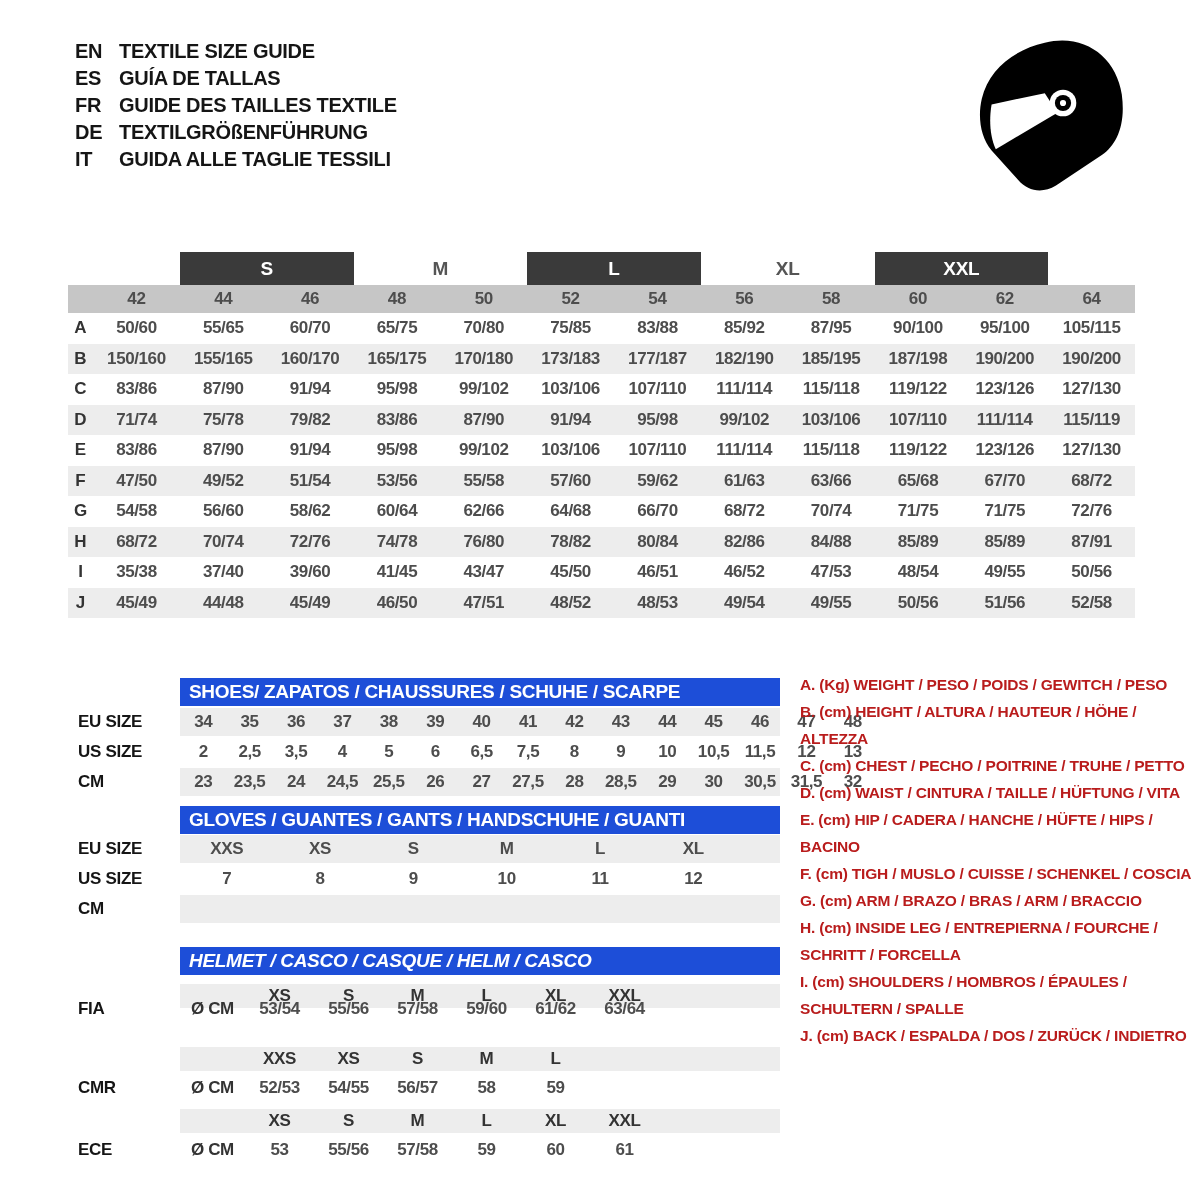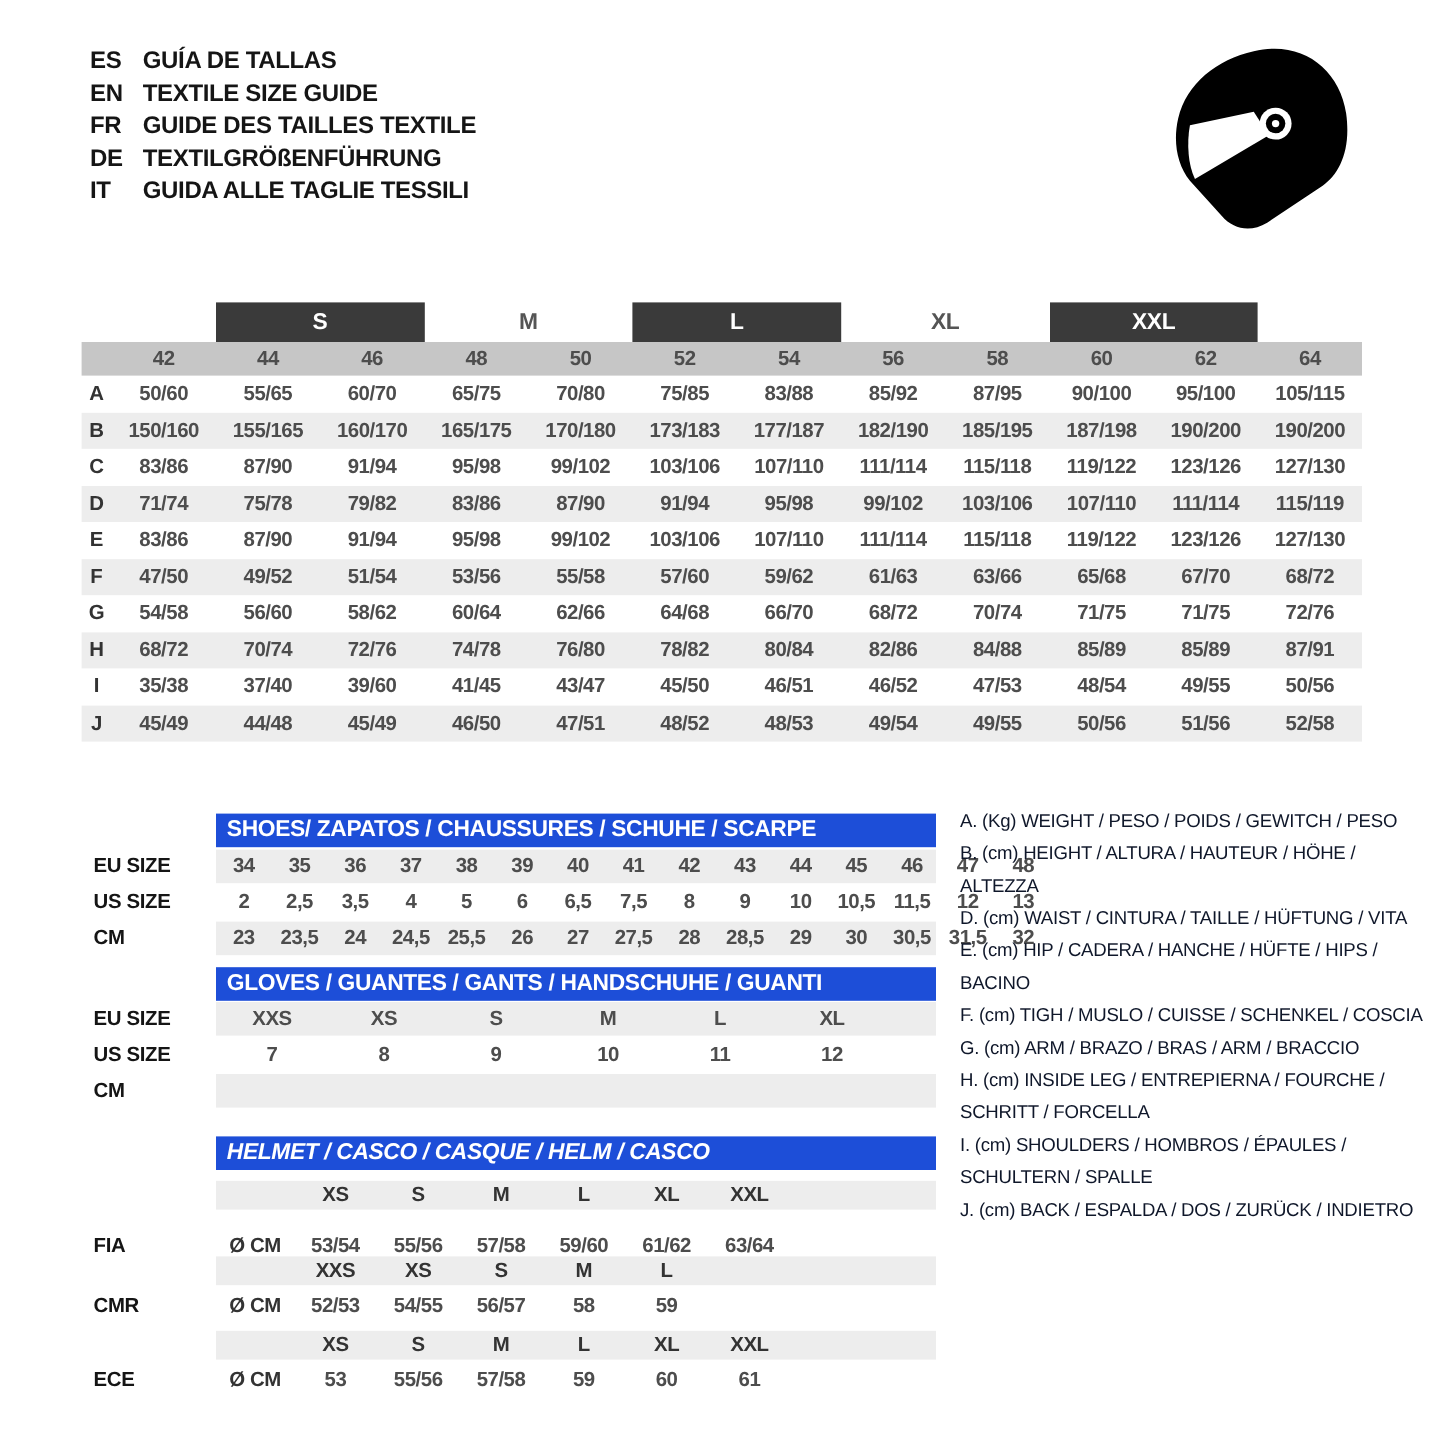--- a/index.html
+++ b/index.html
@@ -49,35 +49,35 @@
   .row-grid{position:absolute;left:112px;top:0;height:100%;display:grid;}
   .sub-cell{display:flex;align-items:center;justify-content:center;
     font-size:17px;font-weight:700;letter-spacing:-0.4px;color:#4d4d4d;white-space:nowrap;}
   .sub-cell.dark{color:#333;}
   .grid-shoes{width:696px;grid-template-columns:repeat(15,1fr);}
   .grid-gloves{width:560px;grid-template-columns:repeat(6,1fr);}
   .grid-helmet{width:479px;grid-template-columns:65px repeat(6,69px);}
 
   
   .legend{position:absolute;left:800px;top:671px;width:398px;}
-  .legend-item{font-size:15.5px;font-weight:400;letter-spacing:-0.2px;line-height:27px;color:#0f172a;}
+  .legend-item{font-size:15.5px;font-weight:700;letter-spacing:-0.2px;line-height:27px;color:#b91c1c;}
 </style>
 </head>
 <body>
 
 <div id="stage">
 
   <div class="lang-list">
       <div class="lang-row">
+        <div class="lang-code" style="display: inline-block;">EN</div>
+        <div class="lang-label">TEXTILE SIZE GUIDE</div>
+      </div>
+      <div class="lang-row">
         <div class="lang-code" style="display: inline-block;">ES</div>
         <div class="lang-label">GUÍA DE TALLAS</div>
-      </div>
-      <div class="lang-row">
-        <div class="lang-code" style="display: inline-block;">EN</div>
-        <div class="lang-label">TEXTILE SIZE GUIDE</div>
       </div>
       <div class="lang-row">
         <div class="lang-code" style="display: inline-block;">FR</div>
         <div class="lang-label">GUIDE DES TAILLES TEXTILE</div>
       </div>
       <div class="lang-row">
         <div class="lang-code" style="display: inline-block;">DE</div>
         <div class="lang-label">TEXTILGRÖßENFÜHRUNG</div>
       </div>
       <div class="lang-row">
@@ -381,21 +381,21 @@
           <div class="row-grid grid-helmet">
             <div class="sub-cell"></div>
             <div class="sub-cell dark">XS</div>
             <div class="sub-cell dark">S</div>
             <div class="sub-cell dark">M</div>
             <div class="sub-cell dark">L</div>
             <div class="sub-cell dark">XL</div>
             <div class="sub-cell dark">XXL</div>
           </div>
         </div>
-        <div class="sub-row" style="top: 75px; height: 31px;">
+        <div class="sub-row" style="top: 46px; height: 31px;">
           <div class="row-label">FIA</div>
           <div class="row-grid grid-helmet">
             <div class="sub-cell dark">Ø CM</div>
             <div class="sub-cell">53/54</div>
             <div class="sub-cell">55/56</div>
             <div class="sub-cell">57/58</div>
             <div class="sub-cell">59/60</div>
             <div class="sub-cell">61/62</div>
             <div class="sub-cell">63/64</div>
           </div>
@@ -445,20 +445,21 @@
             <div class="sub-cell">60</div>
             <div class="sub-cell">61</div>
           </div>
         </div>
       </div>
   </div>
 
   <div class="legend">
       <div class="legend-item">A. (Kg) WEIGHT / PESO / POIDS / GEWITCH / PESO</div>
       <div class="legend-item">B. (cm) HEIGHT / ALTURA / HAUTEUR / HÖHE / ALTEZZA</div>
+      <div class="legend-item">C. (cm) CHEST / PECHO / POITRINE / TRUHE / PETTO</div>
       <div class="legend-item">D. (cm) WAIST / CINTURA / TAILLE / HÜFTUNG / VITA</div>
       <div class="legend-item">E. (cm) HIP / CADERA / HANCHE / HÜFTE / HIPS / BACINO</div>
       <div class="legend-item">F. (cm) TIGH / MUSLO / CUISSE / SCHENKEL / COSCIA</div>
       <div class="legend-item">G. (cm) ARM / BRAZO / BRAS / ARM / BRACCIO</div>
       <div class="legend-item">H. (cm) INSIDE LEG / ENTREPIERNA / FOURCHE / SCHRITT / FORCELLA</div>
       <div class="legend-item">I. (cm) SHOULDERS / HOMBROS / ÉPAULES / SCHULTERN / SPALLE</div>
       <div class="legend-item">J. (cm) BACK / ESPALDA / DOS / ZURÜCK / INDIETRO</div>
     </div>
 
 </div>

